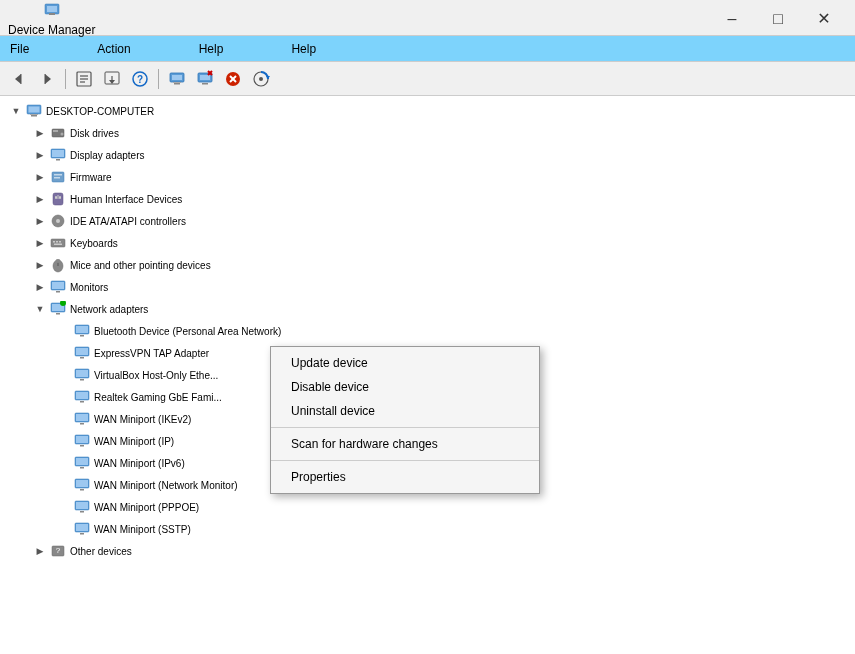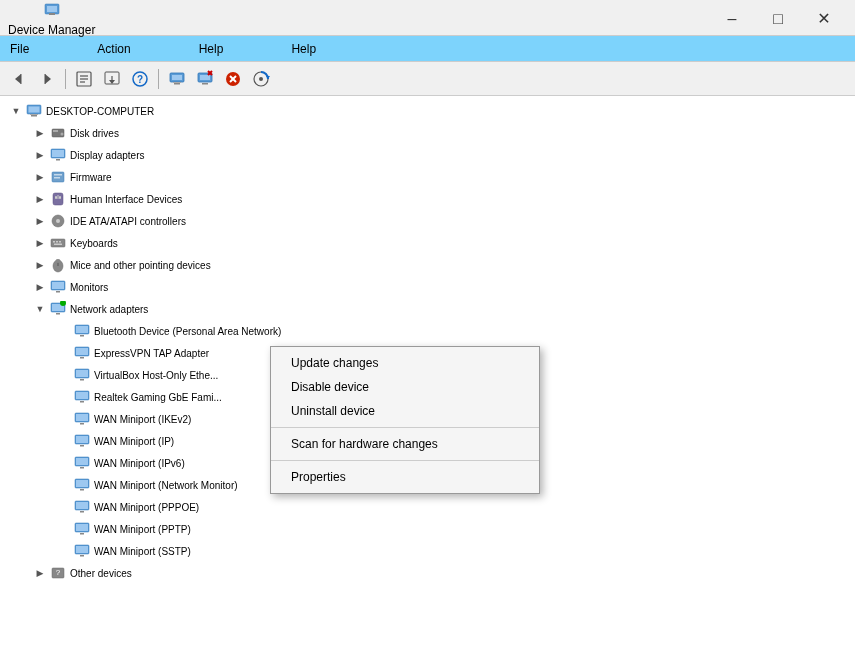--- a/index.html
+++ b/index.html
@@ -520,31 +520,20 @@
           <span class="node-icon">
             <svg width="16" height="16" viewBox="0 0 16 16">
               <rect x="1" y="2" width="14" height="9" rx="1" fill="#5b9bd5" stroke="#2e75b6" stroke-width="0.5"></rect>
               <rect x="2" y="3" width="12" height="7" fill="#9dc8f0"></rect>
               <rect x="6" y="12" width="4" height="1.5" fill="#888"></rect>
             </svg>
           </span>
           <span class="node-label">WAN Miniport (PPPOE)</span>
         </div>
 
-        <div class="tree-item">
-          <span class="expand-icon" style="color:transparent">▶</span>
-          <span class="node-icon">
-            <svg width="16" height="16" viewBox="0 0 16 16">
-              <rect x="1" y="2" width="14" height="9" rx="1" fill="#5b9bd5" stroke="#2e75b6" stroke-width="0.5"></rect>
-              <rect x="2" y="3" width="12" height="7" fill="#9dc8f0"></rect>
-              <rect x="6" y="12" width="4" height="1.5" fill="#888"></rect>
-            </svg>
-          </span>
-          <span class="node-label">WAN Miniport (PPTP)</span>
-        </div>
 
         <div class="tree-item">
           <span class="expand-icon" style="color:transparent">▶</span>
           <span class="node-icon">
             <svg width="16" height="16" viewBox="0 0 16 16">
               <rect x="1" y="2" width="14" height="9" rx="1" fill="#5b9bd5" stroke="#2e75b6" stroke-width="0.5"></rect>
               <rect x="2" y="3" width="12" height="7" fill="#9dc8f0"></rect>
               <rect x="6" y="12" width="4" height="1.5" fill="#888"></rect>
             </svg>
           </span>
@@ -559,21 +548,21 @@
             <rect x="2" y="3" width="12" height="10" rx="1" fill="#888" stroke="#666" stroke-width="0.5"></rect>
             <text x="8" y="10" text-anchor="middle" font-size="8" fill="#fff">?</text>
           </svg>
         </span>
         <span class="node-label">Other devices</span>
       </div>
     </div>
   </div>
 
   <div class="context-menu">
-    <div class="ctx-item">Update changes</div>
+    <div class="ctx-item">Update device</div>
     <div class="ctx-item">Disable device</div>
     <div class="ctx-item">Uninstall device</div>
     <div class="ctx-separator"></div>
     <div class="ctx-item">Scan for hardware changes</div>
     <div class="ctx-separator"></div>
     <div class="ctx-item bold">Properties</div>
   </div>
 </div>
 
 </body></html>

